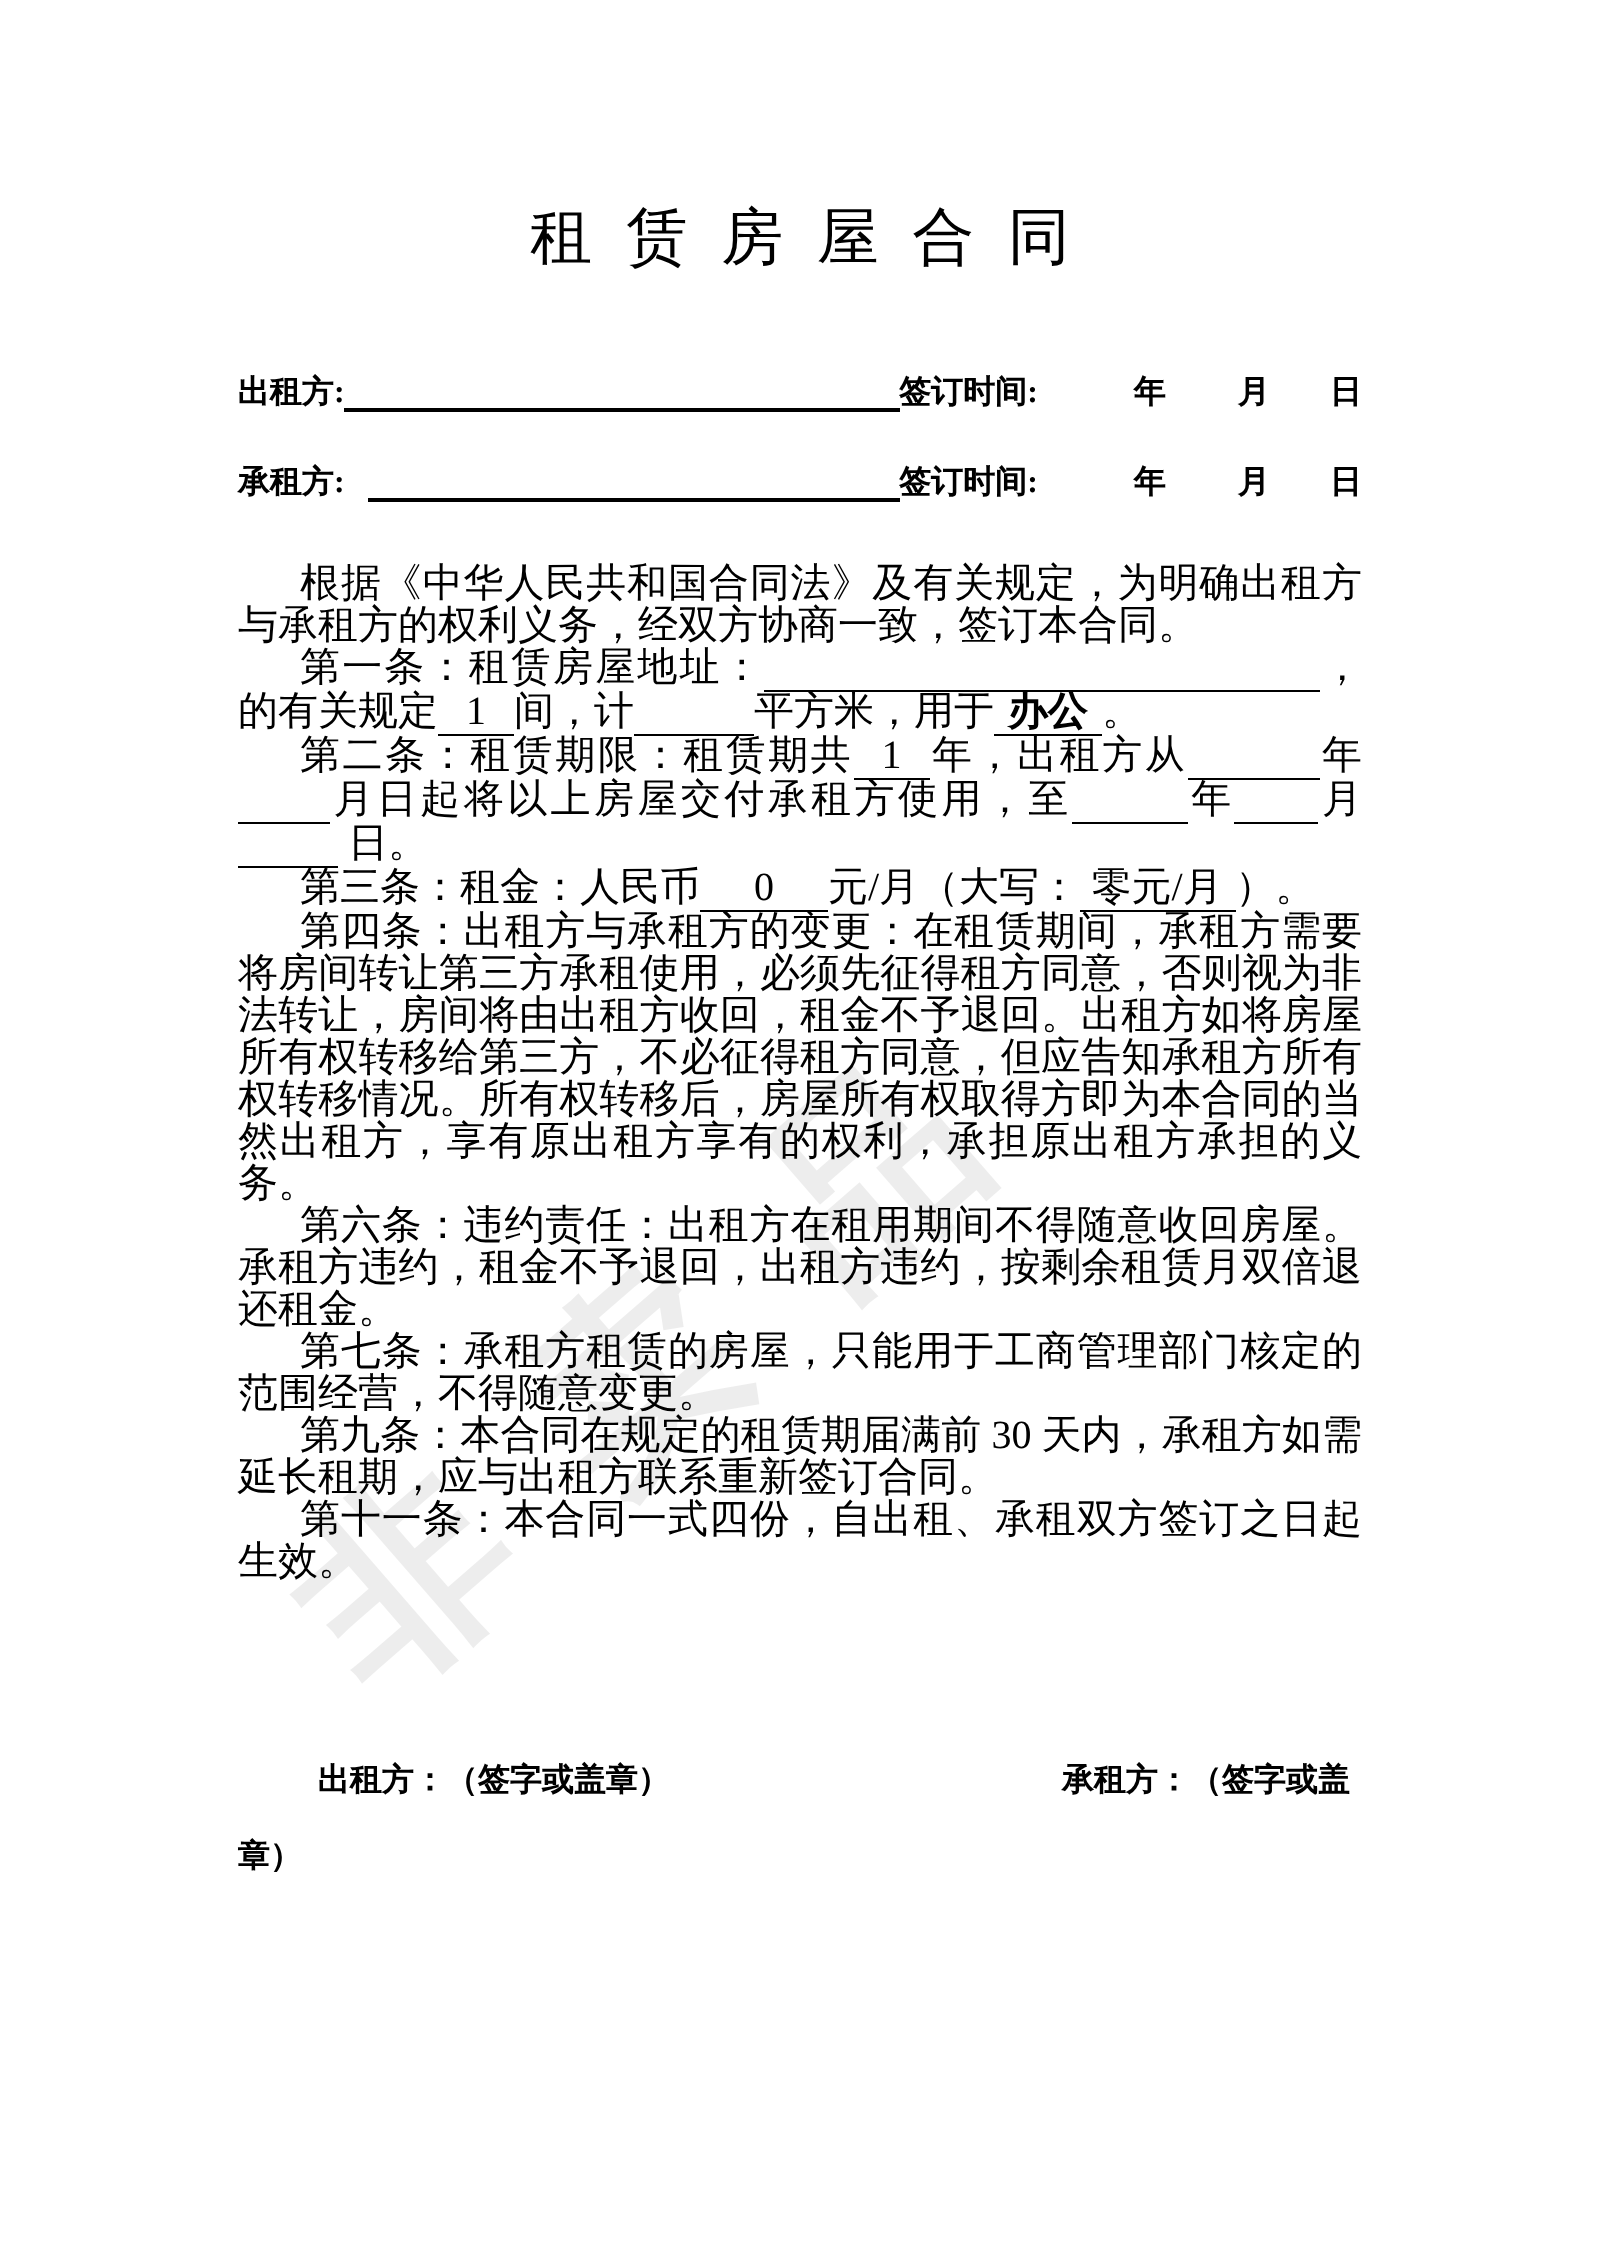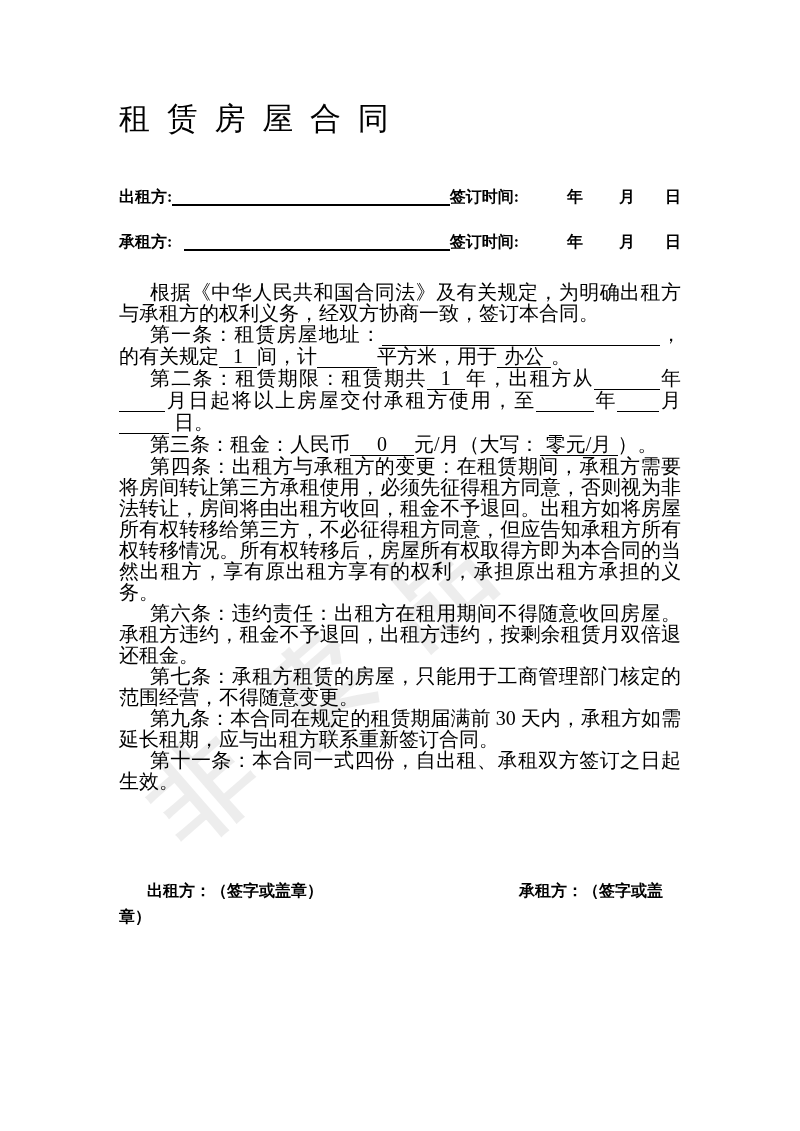--- a/index.html
+++ b/index.html
@@ -27,21 +27,21 @@
     letter-spacing:52px;
     white-space:nowrap;
     color:rgba(0,0,0,0.07);
     z-index:0;
     pointer-events:none;
     font-weight:bold;
   }
   .title{
     font-size:31px;
     font-weight:normal;
-    text-align:left;
+    text-align:center;
     word-spacing:9px;
     margin:0 0 47px 0;
     line-height:42px;
   }
   .party-row{
     display:flex;
     align-items:flex-end;
     font-weight:bold;
     font-size:16px;
     line-height:20px;
@@ -74,21 +74,21 @@
     text-indent:0;
     padding:0 2px;
     box-sizing:border-box;
   }
   .signature{
     margin-top:86px;
     font-weight:bold;
     font-size:16px;
     line-height:26px;
   }
-  .sig-line1{margin:0;padding-left:28px;white-space:nowrap;}
+  .sig-line1{margin:12px;padding-left:28px;white-space:nowrap;}
   .sig-spacer{display:inline-block;width:188px;}
   .sig-line2{margin:0;}
 </style>
 </head>
 <body>
 
 <div class="watermark">非卖品</div>
 
 <div class="page">
 
@@ -107,21 +107,21 @@
     <span class="party-label">承租方:</span>
     <span class="u-line"></span>
     <span class="sign-label">签订时间:</span>
     <span class="ymd-y">年</span>
     <span class="ymd-m">月</span>
     <span class="ymd-d">日</span>
   </div>
 
   <div class="clauses">
       <p class="clause"><span>根据《中华人民共和国合同法》及有关规定，为明确出租方与承租方的权利义务，经双方协商一致，签订本合同。</span></p>
-      <p class="clause"><span>第一条：租赁房屋地址：</span><span class="blank" style="min-width: 278px;">&nbsp;</span><span>，的有关规定</span><span class="blank" style="min-width: 38px;">1</span><span>间，计</span><span class="blank" style="min-width: 60px;">&nbsp;</span><span>平方米，用于</span><span class="blank" style="min-width: 54px;">办公</span><span>。</span></p>
+      <p class="clause"><span>第一条：租赁房屋地址：</span><span class="blank" style="min-width: 278px;">&nbsp;</span><span>，的有关规定</span><span class="blank" style="min-width: 38px;">1</span><span>间，计</span><span class="blank" style="min-width: 60px;">&nbsp;</span><span>平方米，用于</span><span class="blank" style="min-width: 54px; font-weight: bold;">办公</span><span>。</span></p>
       <p class="clause"><span>第二条：租赁期限：租赁期共</span><span class="blank" style="min-width: 38px;">1</span><span>年，出租方从</span><span class="blank" style="min-width: 66px;">&nbsp;</span><span>年</span><span class="blank" style="min-width: 46px;">&nbsp;</span><span>月日起将以上房屋交付承租方使用，至</span><span class="blank" style="min-width: 58px;">&nbsp;</span><span>年</span><span class="blank" style="min-width: 42px;">&nbsp;</span><span>月 </span><span class="blank" style="min-width: 50px;">&nbsp;</span><span> 日。</span></p>
       <p class="clause"><span>第三条：租金：人民币</span><span class="blank" style="min-width: 64px;">0</span><span>元/月（大写：</span><span class="blank" style="min-width: 78px;">零元/月</span><span>）。</span></p>
       <p class="clause"><span>第四条：出租方与承租方的变更：在租赁期间，承租方需要将房间转让第三方承租使用，必须先征得租方同意，否则视为非法转让，房间将由出租方收回，租金不予退回。出租方如将房屋所有权转移给第三方，不必征得租方同意，但应告知承租方所有权转移情况。所有权转移后，房屋所有权取得方即为本合同的当然出租方，享有原出租方享有的权利，承担原出租方承担的义务。</span></p>
       <p class="clause"><span>第六条：违约责任：出租方在租用期间不得随意收回房屋。承租方违约，租金不予退回，出租方违约，按剩余租赁月双倍退还租金。</span></p>
       <p class="clause"><span>第七条：承租方租赁的房屋，只能用于工商管理部门核定的范围经营，不得随意变更。</span></p>
       <p class="clause"><span>第九条：本合同在规定的租赁期届满前 30 天内，承租方如需延长租期，应与出租方联系重新签订合同。</span></p>
       <p class="clause"><span>第十一条：本合同一式四份，自出租、承租双方签订之日起生效。</span></p>
     </div>
 
   <div class="signature">

